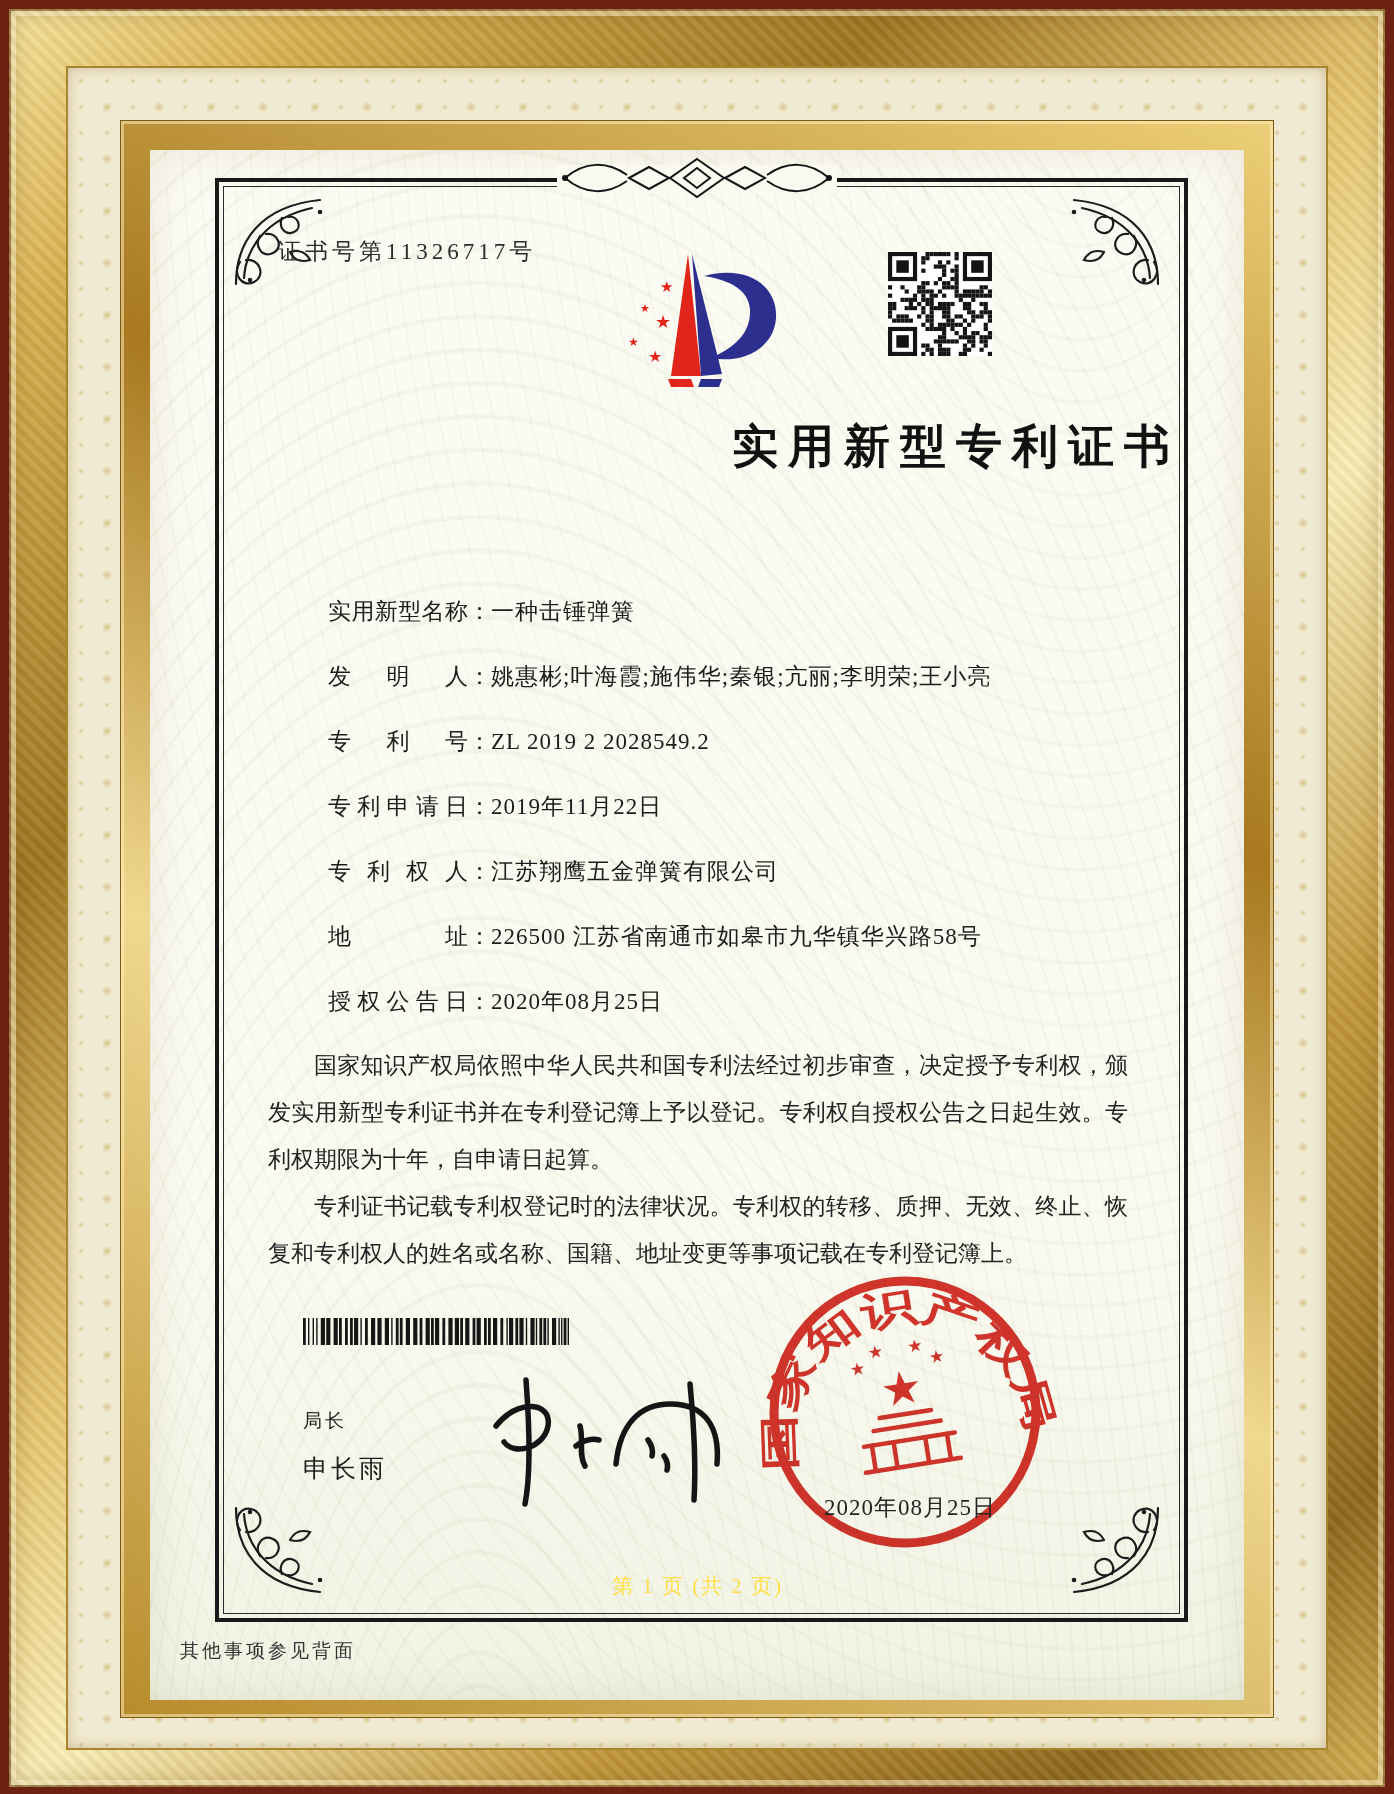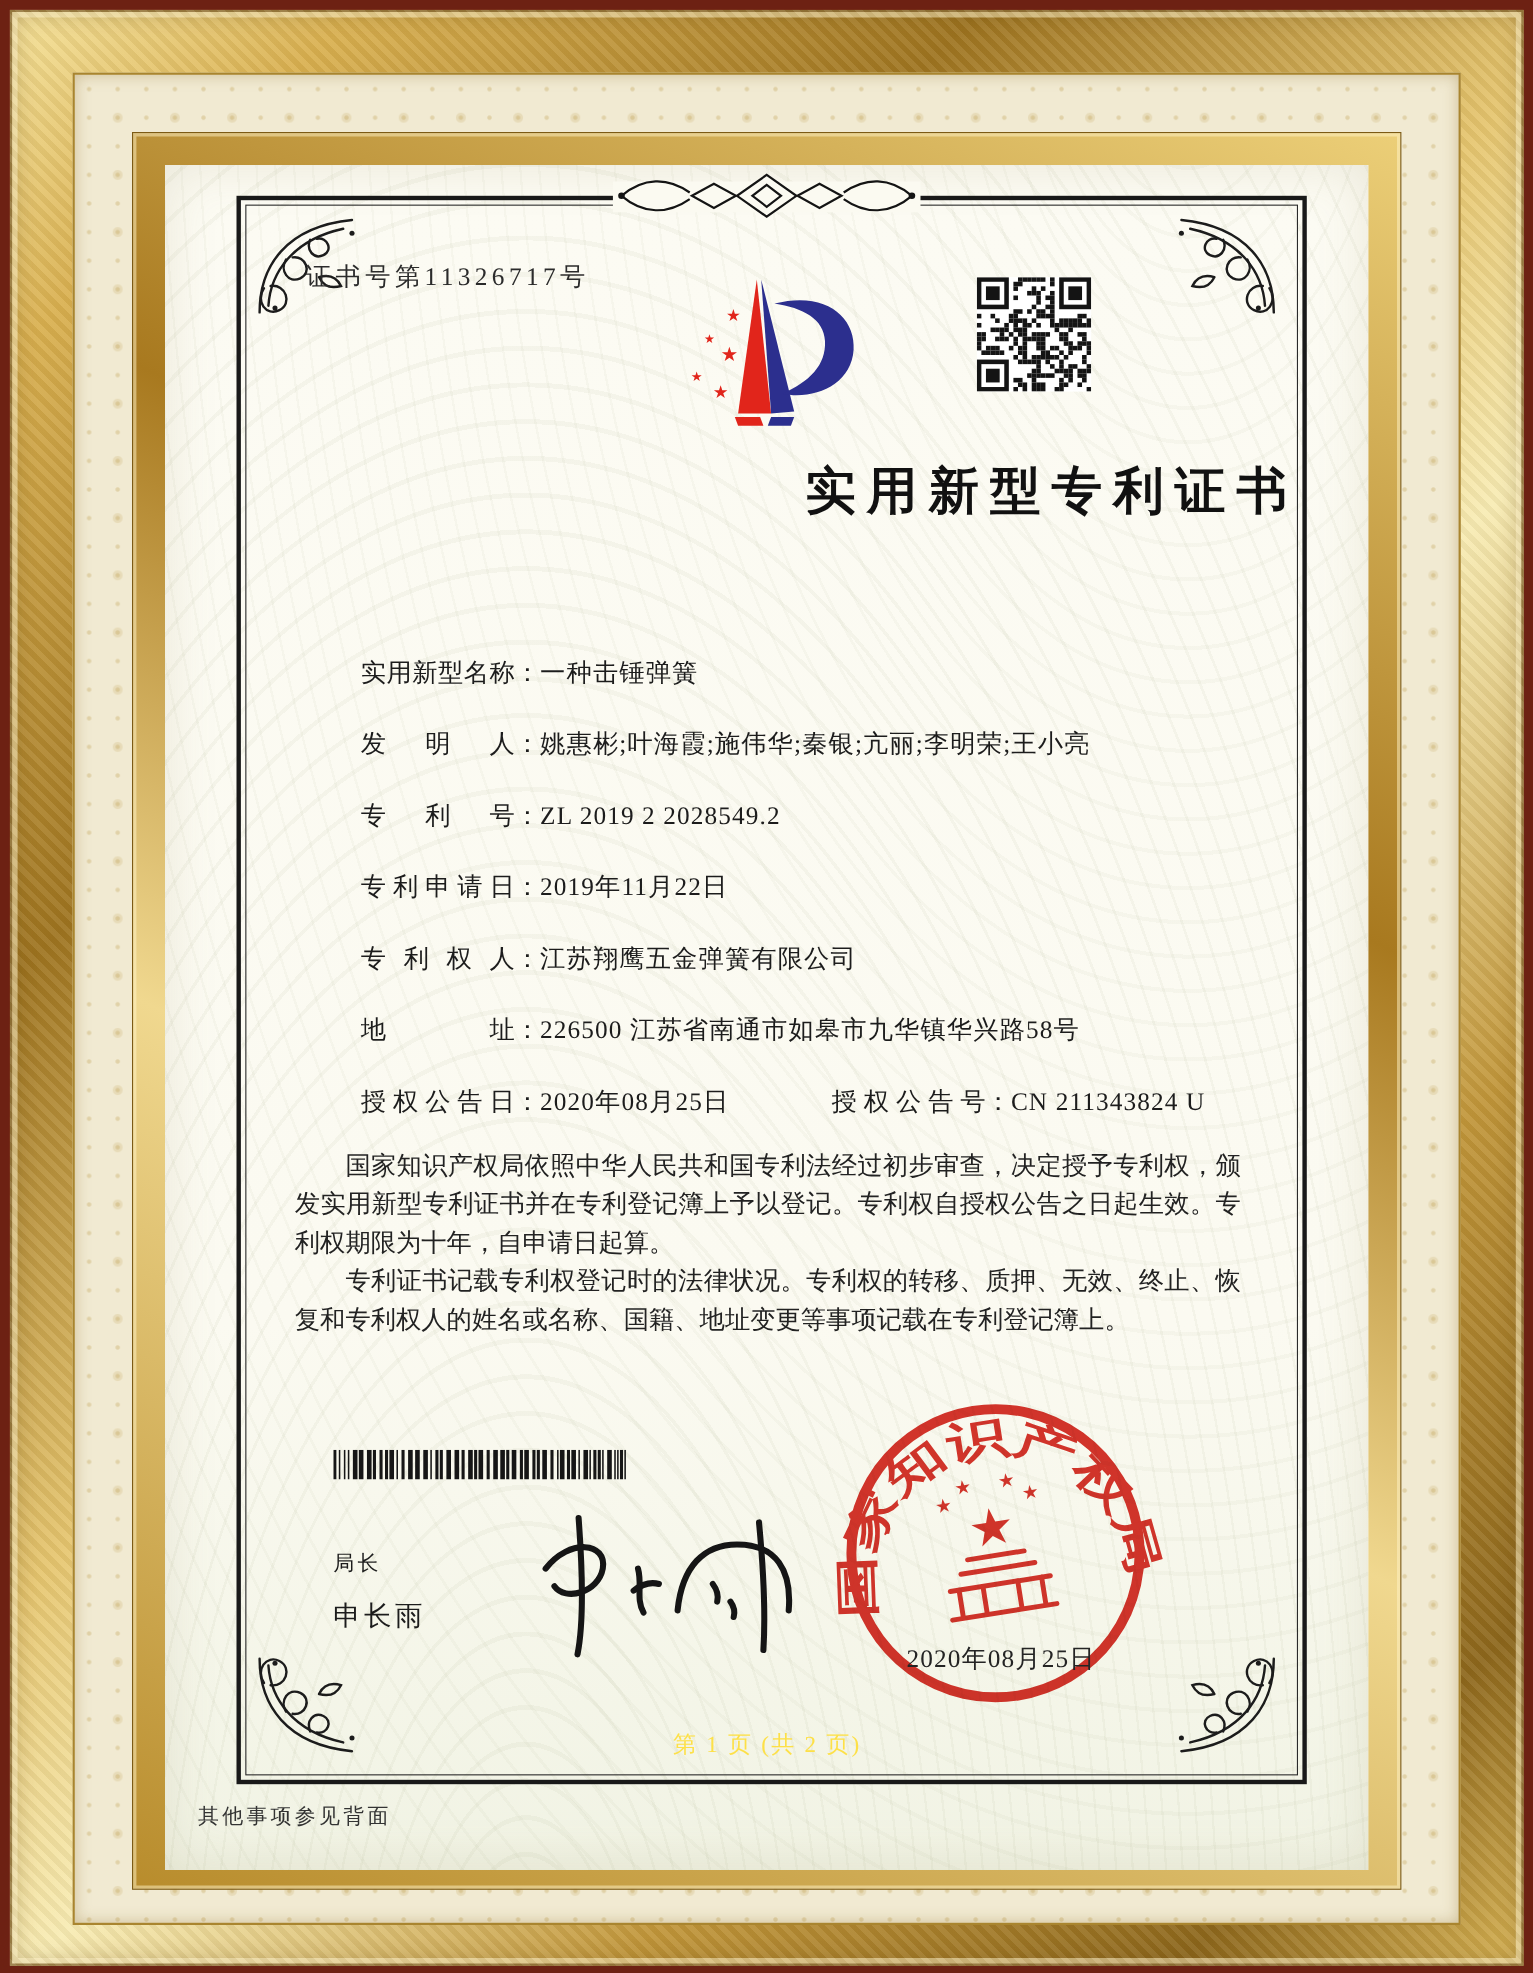--- a/index.html
+++ b/index.html
@@ -73,21 +73,21 @@
     font-size:46px;font-weight:700;letter-spacing:10px;color:#111;
   }
   
   .fields{left:280px;top:596px;width:860px;font-size:23px;}
   .frow{position:absolute;left:0;width:860px;white-space:nowrap;}
   .r0{top:0;}.r1{top:65px;}.r2{top:130px;}.r3{top:195px;}.r4{top:260px;}.r5{top:325px;}.r6{top:390px;}
   .flabel{display:inline-block;width:140px;text-align:justify;text-align-last:justify;vertical-align:bottom;margin-left:48px;}
   .fvalue{margin-left:0;letter-spacing:1px;}
   .grant-group{position:absolute;left:428px;top:0;white-space:nowrap;}
   
-  .paras{left:268px;top:1042px;width:860px;font-size:23px;line-height:35px;text-align:justify;color:#222;}
+  .paras{left:268px;top:1042px;width:860px;font-size:23px;line-height:47px;text-align:justify;color:#222;}
   .paras p{margin:0;text-indent:2em;}
   
   .barcode{left:303px;top:1318px;width:268px;height:27px;}
   .director-title{left:303px;top:1408px;font-size:19px;letter-spacing:3px;}
   .director-name{left:303px;top:1452px;font-size:25px;letter-spacing:3px;}
   .signature{left:468px;top:1368px;width:255px;height:140px;}
   .seal{left:755px;top:1262px;width:300px;height:300px;transform:rotate(-9deg);mix-blend-mode:multiply;opacity:.94;}
   .seal-date{left:790px;top:1492px;width:240px;text-align:center;font-size:23px;letter-spacing:1px;color:#242424;}
   .page-num{left:215px;top:1572px;width:965px;text-align:center;font-size:21px;letter-spacing:2px;color:#fde047;}
   .back-note{left:180px;top:1638px;width:965px;text-align:left;font-size:19px;letter-spacing:3px;color:#333;}
@@ -429,23 +429,20 @@
     <span class="flabel">专利申请日</span><span>：</span><span class="fvalue">2019年11月22日</span>
   </div>
   <div class="frow r4">
     <span class="flabel">专利权人</span><span>：</span><span class="fvalue">江苏翔鹰五金弹簧有限公司</span>
   </div>
   <div class="frow r5">
     <span class="flabel">地址</span><span>：</span><span class="fvalue">226500 江苏省南通市如皋市九华镇华兴路58号</span>
   </div>
   <div class="frow r6">
     <span class="flabel">授权公告日</span><span>：</span><span class="fvalue">2020年08月25日</span>
-    <span class="grant-group">
-      <span class="flabel">授权公告号</span><span>：</span><span class="fvalue">CN 211343824 U</span>
-    </span>
   </div>
 </div>
 
 <div class="abs paras">
   <p>国家知识产权局依照中华人民共和国专利法经过初步审查，决定授予专利权，颁发实用新型专利证书并在专利登记簿上予以登记。专利权自授权公告之日起生效。专利权期限为十年，自申请日起算。</p>
   <p>专利证书记载专利权登记时的法律状况。专利权的转移、质押、无效、终止、恢复和专利权人的姓名或名称、国籍、地址变更等事项记载在专利登记簿上。</p>
 </div>
 
 <svg id="barcode-svg" class="abs barcode" viewBox="0 0 268 27" preserveAspectRatio="none">
     <g fill="#161616">

